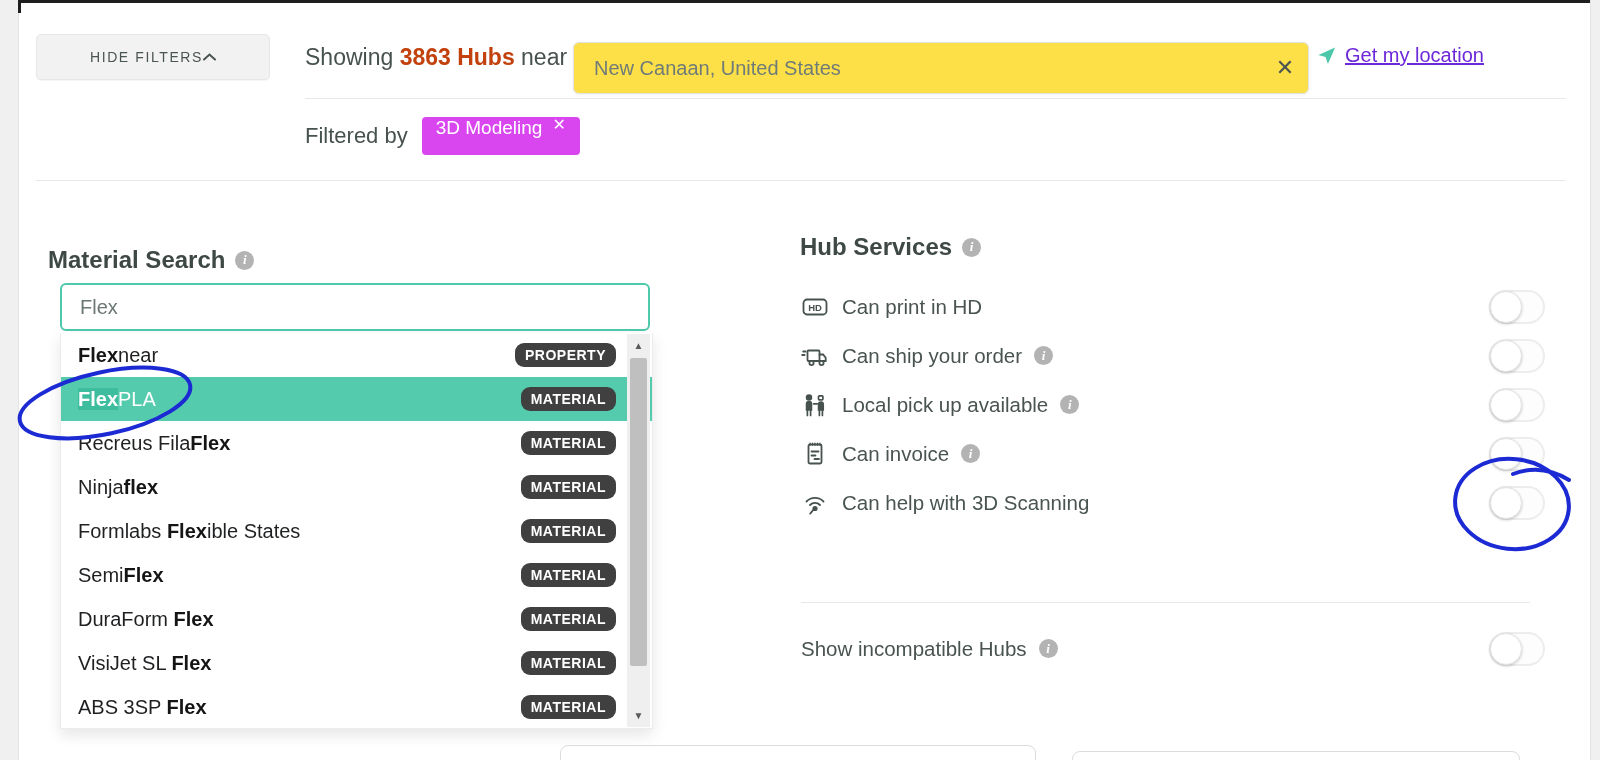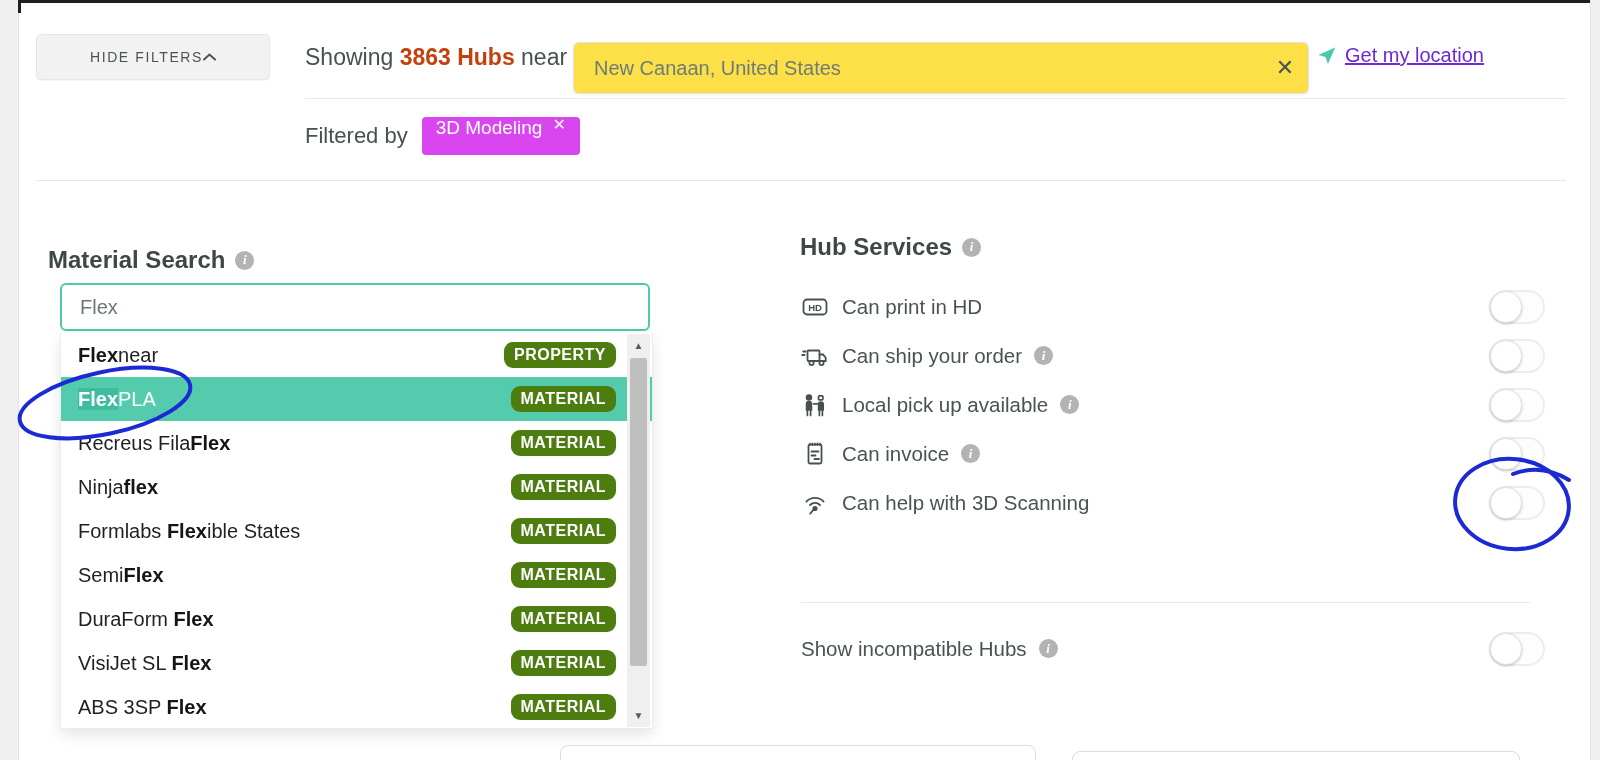--- a/index.html
+++ b/index.html
@@ -46,21 +46,21 @@
       font-size:20px;color:#6B7772;padding:0 18px;outline:none;}
   .dropdown{position:absolute;left:60px;top:333px;width:593px;height:396px;background:#fff;
       border:1px solid #ECECEC;border-top:none;box-shadow:0 6px 14px rgba(0,0,0,.10);
       box-sizing:border-box;overflow:hidden;z-index:5;}
   .mrow{height:44px;display:flex;align-items:center;justify-content:space-between;
       padding:0 36px 0 17px;font-size:20px;color:#1F2022;cursor:pointer;}
   .mrow .name .match{font-weight:bold;color:#151515;}
   .mrow.selected{background:#55CBAE;color:#fff;}
   .mrow.selected .name{color:#fff;}
   .mrow.selected .name .match{color:#fff;background:#3EBD9E;}
-  .badge{background:#4d7c0f;color:#fff;border-radius:9px;font-size:16px;font-weight:bold;
+  .badge{background:#404040;color:#fff;border-radius:9px;font-size:14px;font-weight:bold;
       letter-spacing:.5px;padding:5px 10px;line-height:1;flex:0 0 auto;}
   .scrollbar{position:absolute;top:1px;right:2px;width:23px;height:393px;background:#EFEFEF;cursor:pointer;}
   .scr-arrow{position:absolute;left:0;width:100%;text-align:center;font-size:10px;color:#5A5A5A;}
   .scr-up{top:6px;}  .scr-down{bottom:6px;}
   .scr-thumb{position:absolute;left:3px;top:24px;width:17px;height:308px;background:#BFBFBF;border-radius:2px;}
 
   
   .services{position:absolute;left:800px;top:282px;width:745px;}
   .srow{height:49px;display:flex;align-items:center;font-size:20.5px;color:#49544F;}
   .sicon{width:30px;height:30px;flex:0 0 30px;margin-right:12px;display:flex;align-items:center;justify-content:center;}

